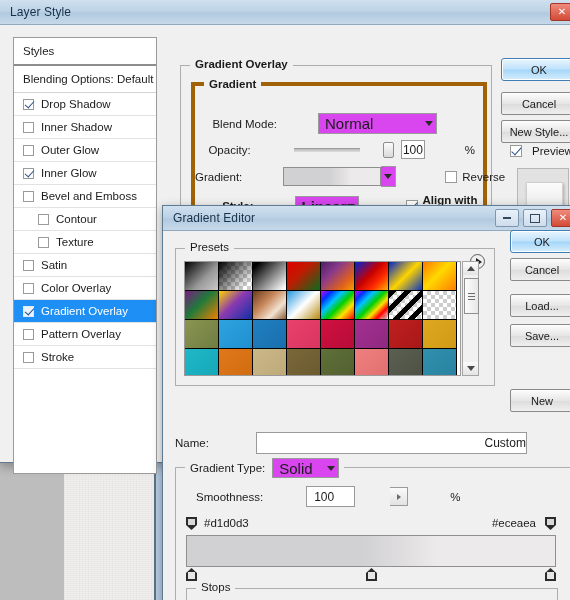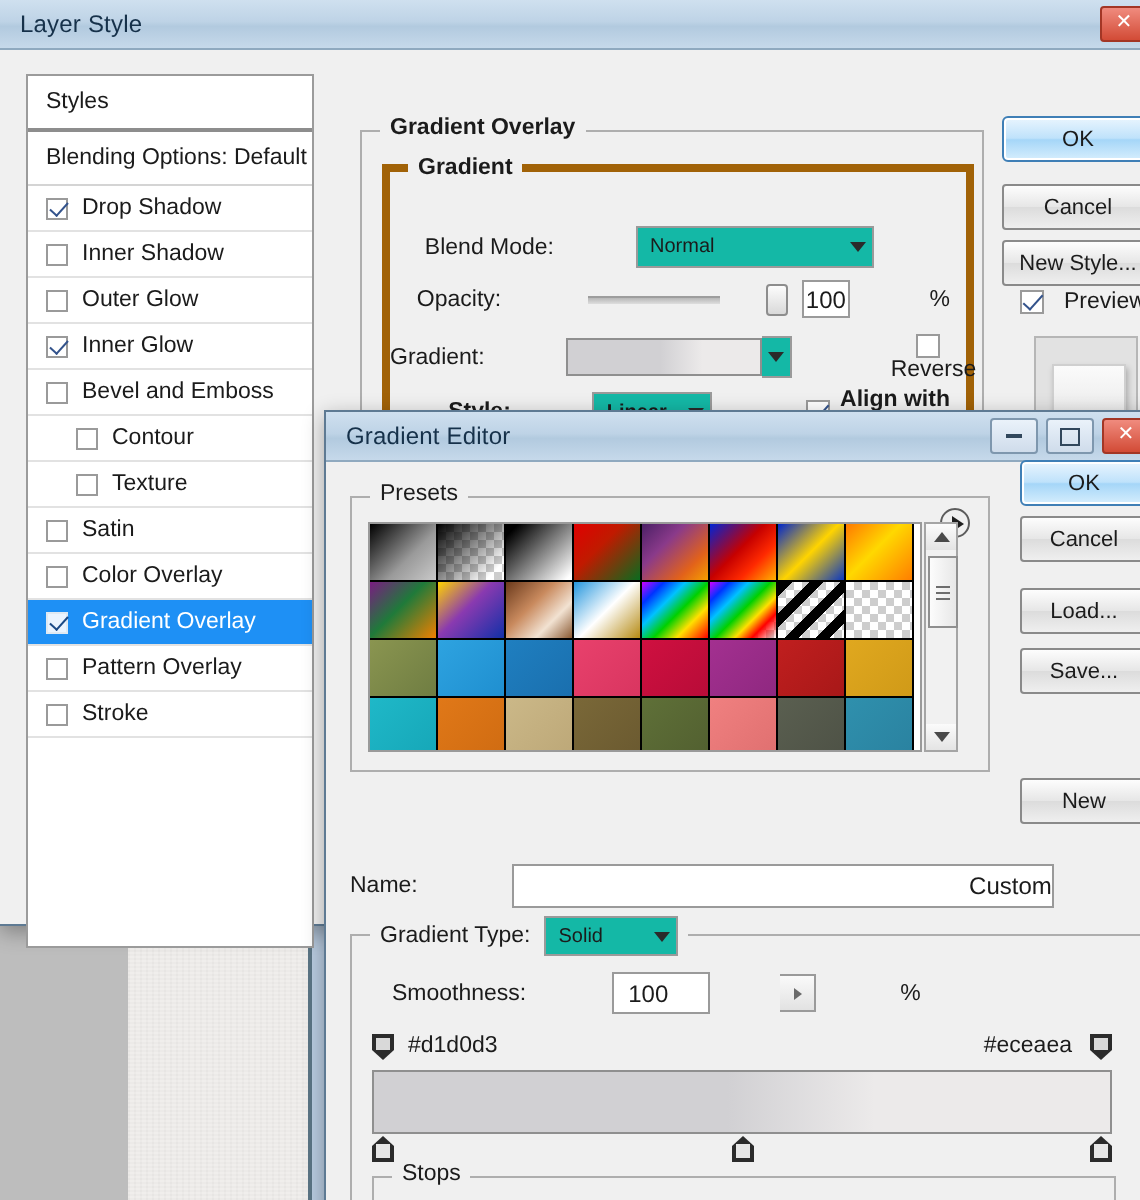--- a/index.html
+++ b/index.html
@@ -80,22 +80,22 @@
   
   .group{position:absolute;border:1px solid #aeaeae;}
   .group>.legend{position:absolute;top:-8px;left:9px;background:#f0f0f0;
     padding:0 5px;font-weight:bold;font-size:11.5px;color:#1b1b1b;}
   .group.plain>.legend{font-weight:normal;}
   #grp-go{left:180px;top:40px;width:310px;height:404px;}
   #grp-grad{left:10px;top:16px;width:288px;height:178px;position:absolute;border:4px solid #a16207;}
 
   .row{position:absolute;display:flex;align-items:center;font-size:11.5px;gap:35px;}
   .lbl{text-align:right;}
-  .select{border:1px solid #9a9a9a;background:#14b8a6;height:19px;
-    display:flex;align-items:center;padding:0 3px 0 6px;font-size:10px;position:relative;}
+  .select{border:1px solid #9a9a9a;background:#d946ef;height:19px;
+    display:flex;align-items:center;padding:0 3px 0 6px;font-size:15px;position:relative;}
   .select .arrow{margin-left:auto;width:0;height:0;border-left:4px solid transparent;
     border-right:4px solid transparent;border-top:5px solid #2a2a2a;}
   .field{border:1px solid #9a9a9a;background:#fff;height:17px;display:flex;
     align-items:center;justify-content:center;font-size:12px;}
   .slider-track{height:3px;background:linear-gradient(180deg,#b7b7b7,#dedede);
     border-top:1px solid #9d9d9d;position:relative;}
   .slider-knob{position:absolute;top:-6px;width:9px;height:14px;border-radius:2px;
     background:linear-gradient(180deg,#fcfcfc,#d9d9d9);border:1px solid #8d8d8d;}
   .gradbar{border:1px solid #8f8f8f;height:17px;}
   .cbx2{width:12px;height:12px;border:1px solid #9a9a9a;background:#fff;
@@ -256,21 +256,21 @@
         </div>
 
         <div class="row" style="left:0;top:81px;width:286px;">
           <span class="lbl" style="width:82px;">Gradient:</span>
           <div style="margin-left:6px;display:flex;">
             <div class="gradbar" id="go-gradbar" style="width: 96px; background: linear-gradient(90deg, rgb(209, 208, 211) 0%, rgb(209, 208, 211) 48%, rgb(236, 234, 234) 70%, rgb(236, 234, 234) 100%);"></div>
             <div class="select" style="width:14px;padding:0;justify-content:center;height:19px;margin-top:-1px;border-left:none;">
               <span class="arrow" style="margin:0;"></span>
             </div>
           </div>
-          <div style="display:flex;align-items:center;margin-left:14px;flex-direction:column;">
+          <div style="display:flex;align-items:center;margin-left:14px;">
             <span class="cbx2"></span>
             <span>Reverse</span>
           </div>
         </div>
 
         <div class="row" style="left:0;top:108px;width:286px;font-weight:bold;">
           <span class="lbl" style="width:82px;">Style:</span>
           <div class="select" style="width:66px;margin-left:6px;">
             <span>Linear</span>
             <span class="arrow"></span>

